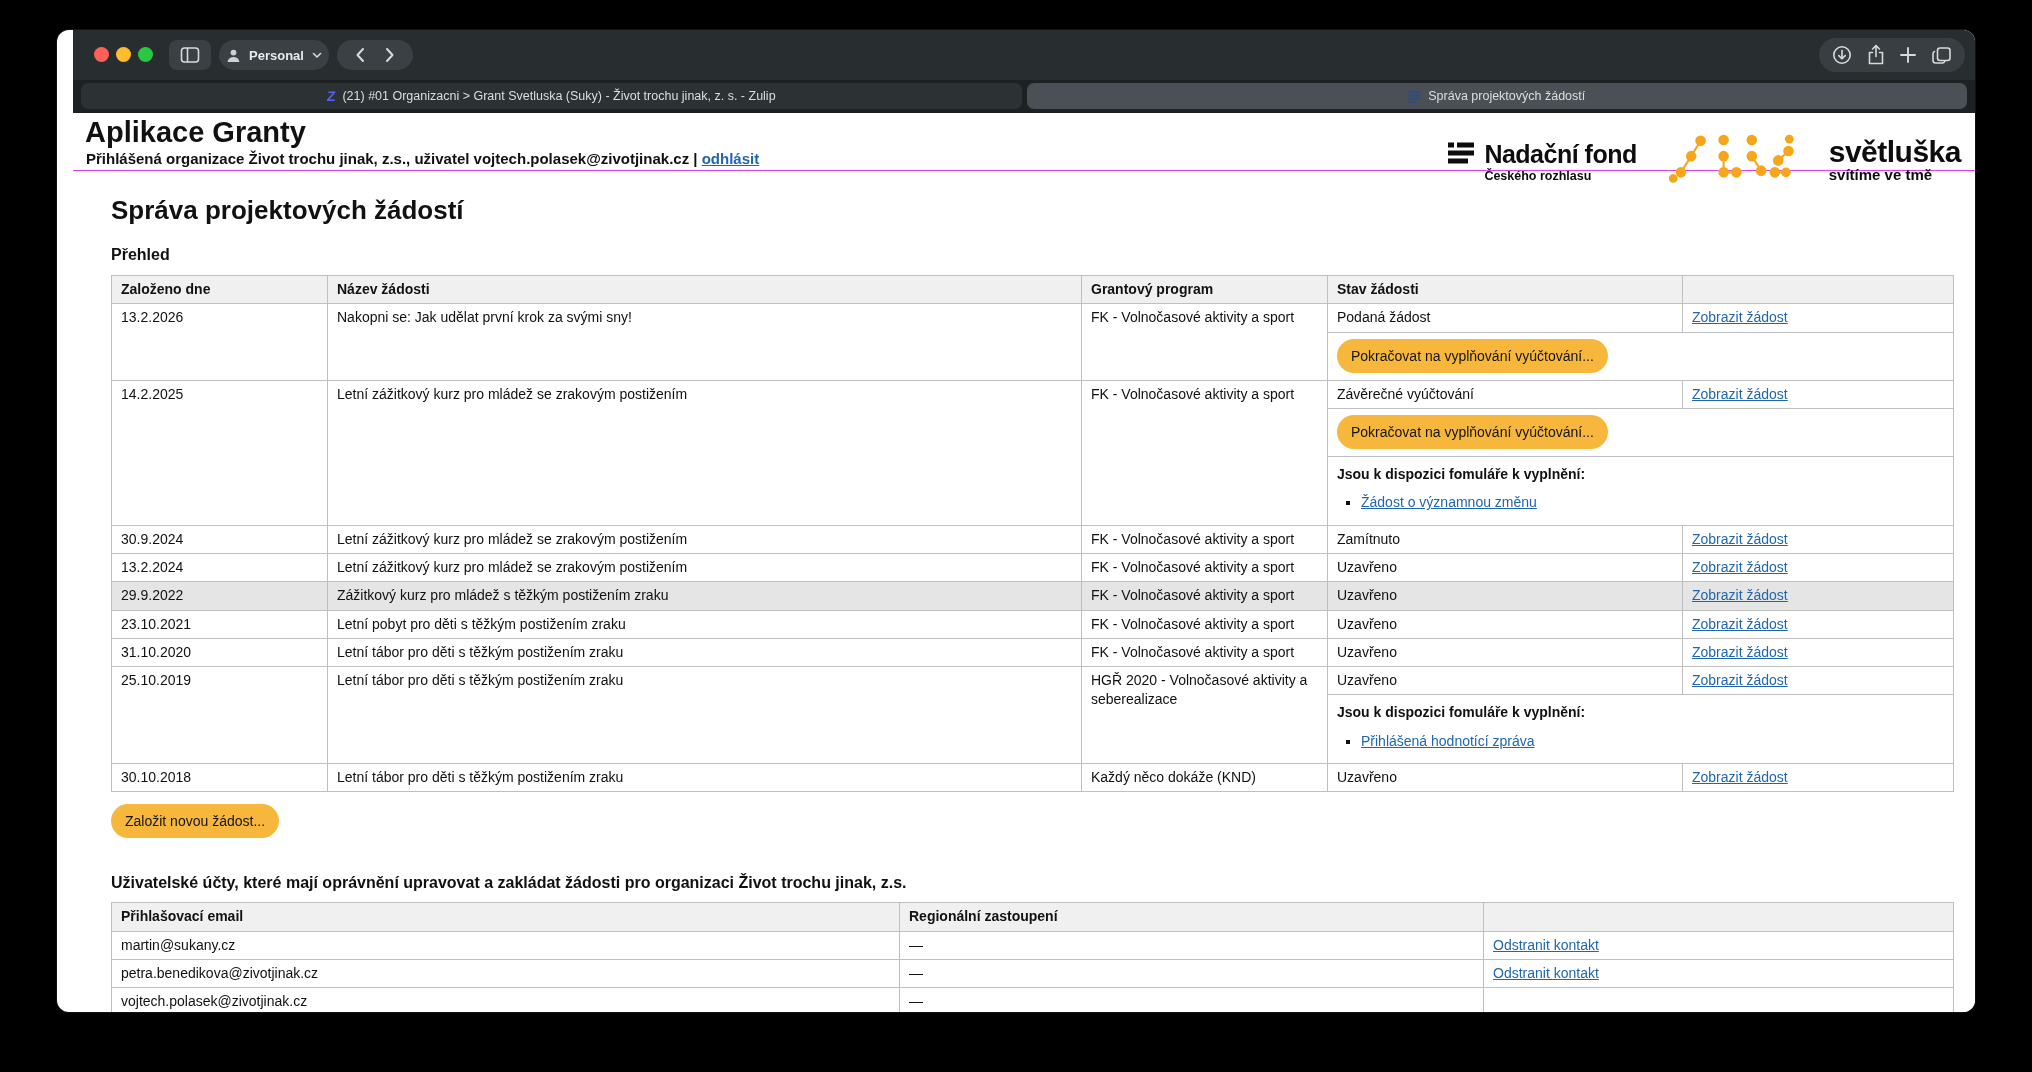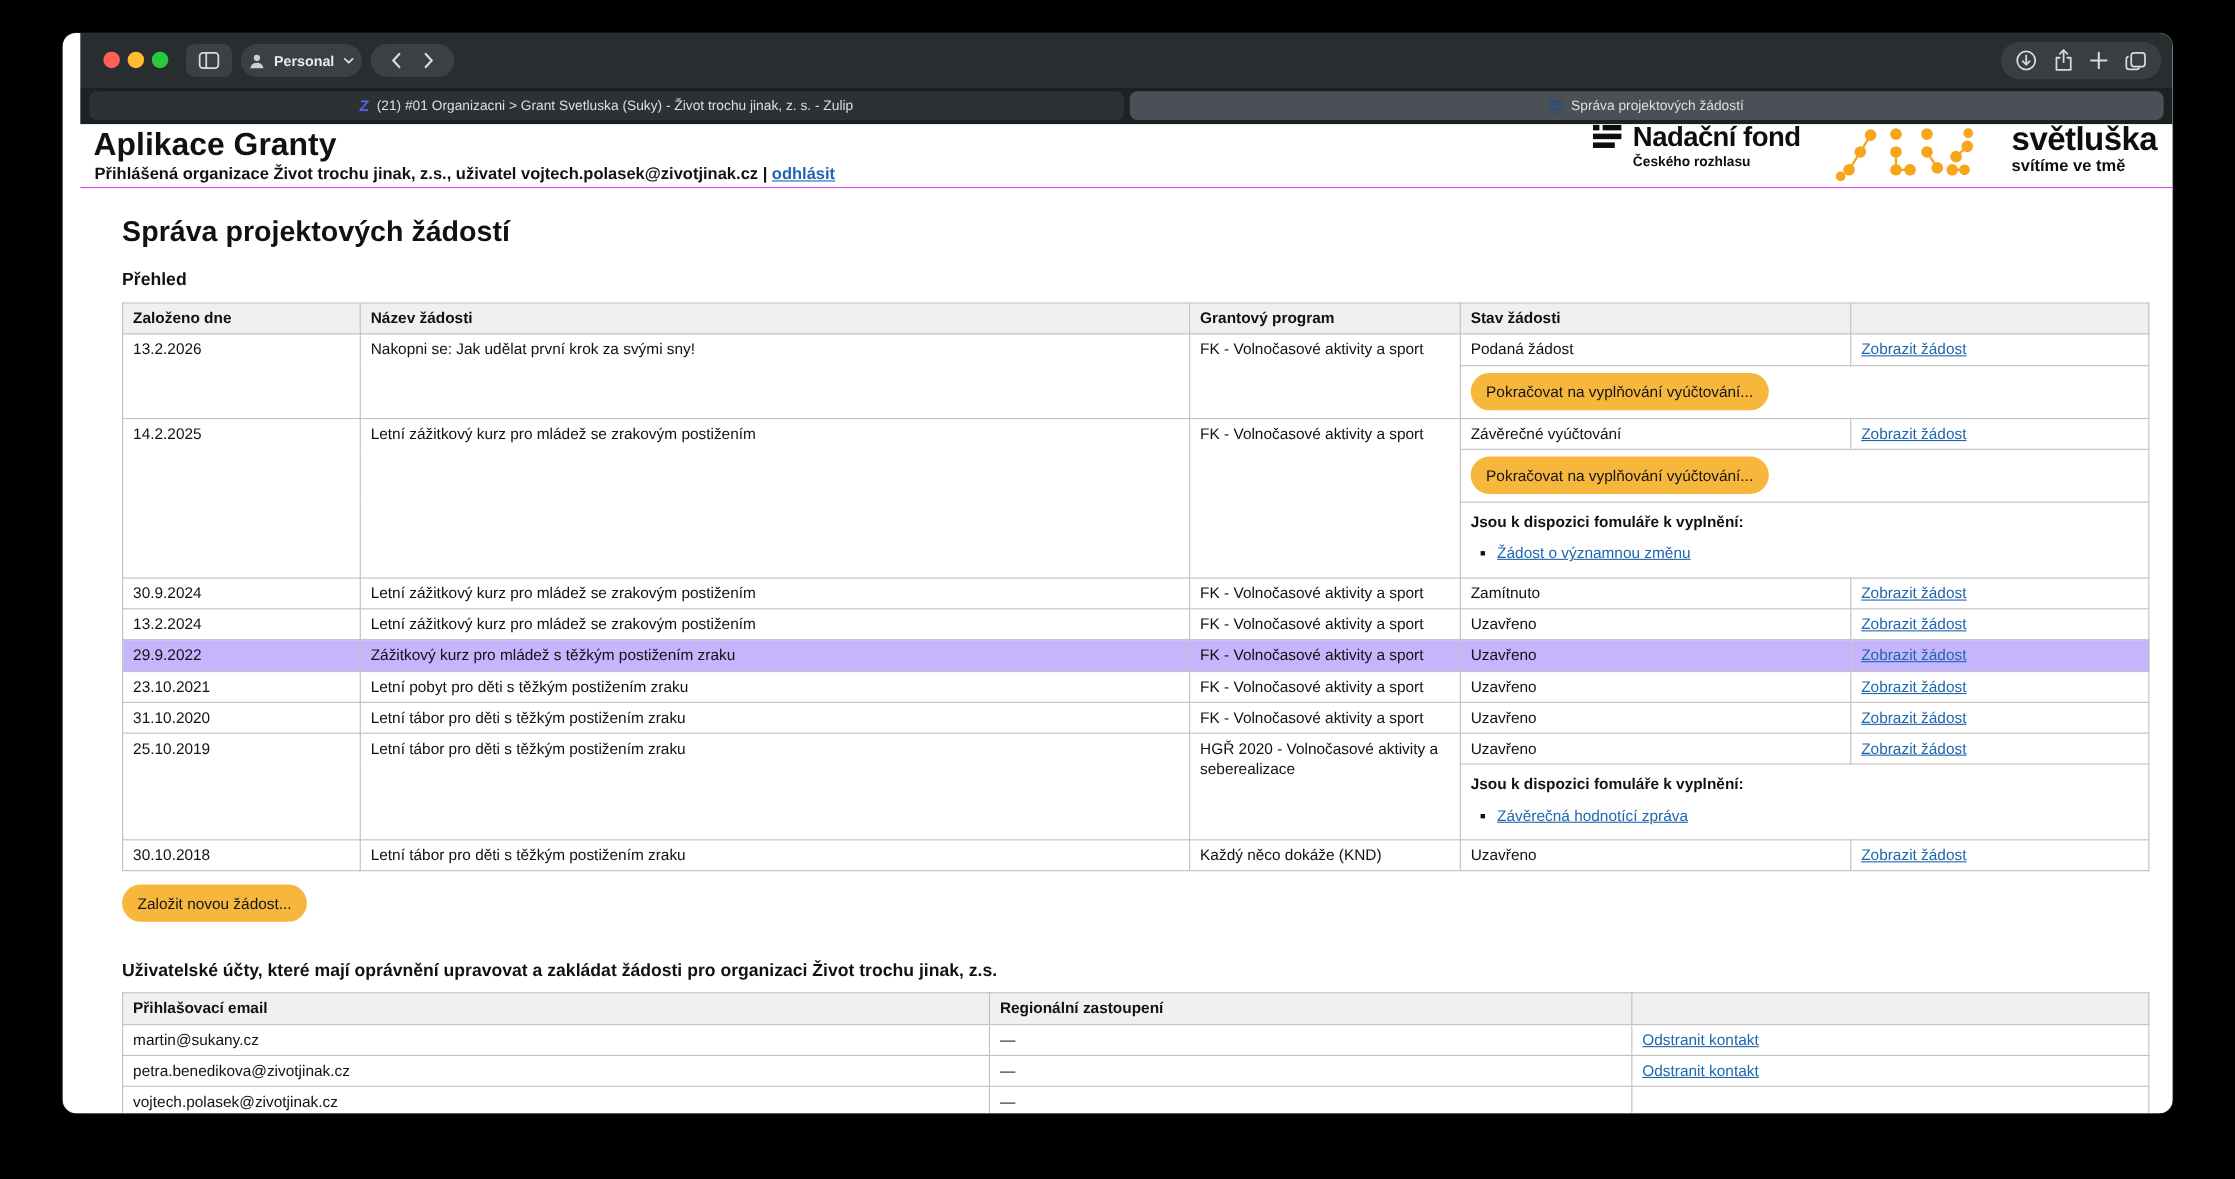--- a/index.html
+++ b/index.html
@@ -41,36 +41,36 @@
   .tab-inactive { background:#2c3134; }
   .tab-active   { background:#4a5055; }
   .zulip-glyph { color:#5565f1; font-weight:800; font-size:14px; transform:skewX(-6deg); }
 
   
   .page { height:899px; background:#fff; overflow:hidden; }
   .app-header { position:relative; height:58px; border-bottom:1px solid #d946ef;text-decoration:underline; }
   .app-title { position:absolute; left:12px; top:3px; font-size:29px; font-weight:700; color:#111; }
   .app-sub   { position:absolute; left:13px; top:37px; font-size:15px; font-weight:700; color:#111; }
   .logout-link { color:#1f66ad; }
-  .logos { position:absolute; right:14px; top:0; height:70px; display:flex; align-items:flex-start; gap:32px; }
+  .logos { position:absolute; right:14px; top:0; height:70px; display:flex; align-items:flex-end; gap:32px; }
   .nf-logo { display:flex; align-items:flex-start; gap:9px; }
   .nf-text1 { font-size:25px; font-weight:800; color:#0d0d0d; line-height:1; letter-spacing:-.5px; }
   .nf-text2 { font-size:12.5px; font-weight:700; color:#0d0d0d; margin-top:2px; }
   .sv-text1 { font-size:30px; font-weight:800; color:#0d0d0d; line-height:.95; letter-spacing:-.5px; }
   .sv-text2 { font-size:15px; font-weight:700; color:#0d0d0d; }
 
   .main { padding:24px 38px 0; }
   h1.page-title { font-size:26px; font-weight:700; color:#111; margin-bottom:20px; }
   .section-heading { font-size:16px; font-weight:700; color:#111; margin-bottom:11px; }
 
   table { border-collapse:collapse; width:100%; table-layout:fixed; font-size:14px; color:#111; }
   th, td { border:1px solid #bfbfbf; padding:4px 9px; text-align:left; vertical-align:top; line-height:1.38; }
   th { background:#f0f0f0; font-weight:700; }
   td a, .forms-cell a { color:#1f66ad; text-decoration:underline; }
-  tr.hl td { background:#c4b5fd; }
+  tr.hl td { background:#e5e5e5; }
   .btn-cell { padding:6px 9px 7px; }
   .orange-btn { background:var(--accent,#f6b73c); border:none; border-radius:17px;
                 padding:9px 14px; font-size:14px; font-weight:400; color:#151515;
                 font-family:inherit; cursor:pointer; }
   .forms-cell { padding:8px 9px 6px; }
   .forms-heading { font-weight:700; margin-bottom:9px; }
   .forms-cell ul { margin:0 0 6px 24px; list-style:square; }
   .forms-cell li { margin-bottom:3px; }
 
   .apps-table { margin-bottom:12px; }
@@ -300,21 +300,21 @@
               <td rowspan="2">25.10.2019</td>
               <td rowspan="2">Letní tábor pro děti s těžkým postižením zraku</td>
               <td rowspan="2">HGŘ 2020 - Volnočasové aktivity a seberealizace</td>
               <td>Uzavřeno</td>
               <td><a href="#">Zobrazit žádost</a></td>
             </tr>
             <tr>
               <td class="forms-cell" colspan="2">
                 <div class="forms-heading">Jsou k dispozici fomuláře k vyplnění:</div>
                 <ul>
-                  <li><a href="#">Závěrečná hodnotící zpráva</a></li>
+                  <li><a href="#">Přihlášená hodnotící zpráva</a></li>
                 </ul>
               </td>
             </tr>
             <tr>
               <td rowspan="1">30.10.2018</td>
               <td rowspan="1">Letní tábor pro děti s těžkým postižením zraku</td>
               <td rowspan="1">Každý něco dokáže (KND)</td>
               <td>Uzavřeno</td>
               <td><a href="#">Zobrazit žádost</a></td>
             </tr>

